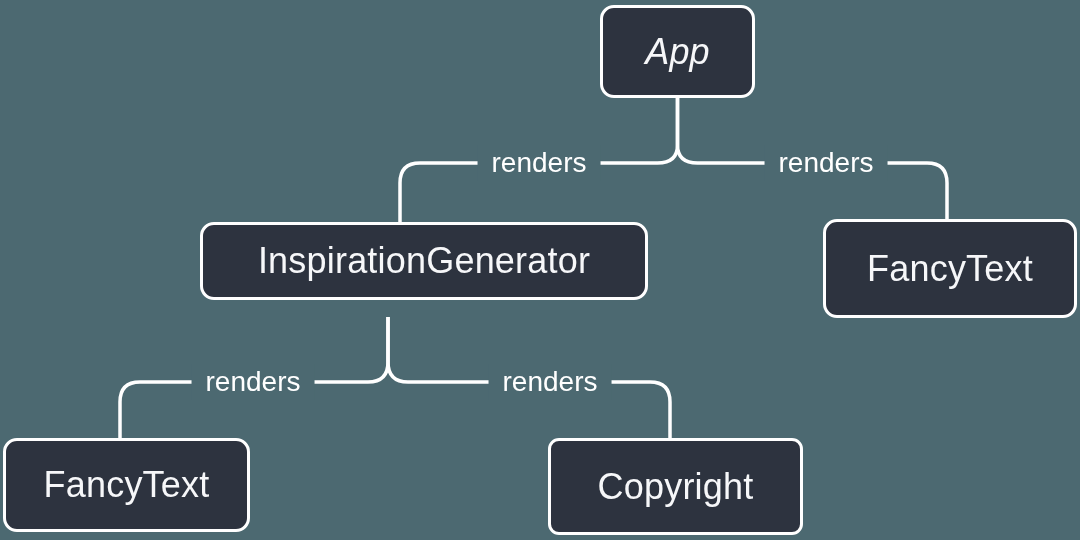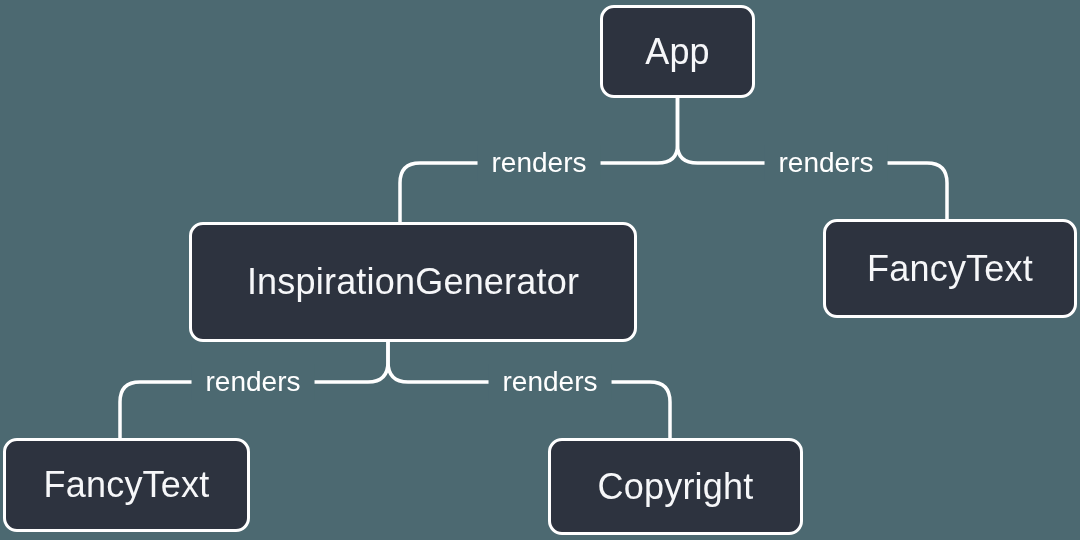--- a/index.html
+++ b/index.html
@@ -38,25 +38,25 @@
     justify-content: center;
     background: var(--node-fill);
     border: 3px solid var(--node-border);
     border-radius: 14px;
     color: var(--node-text);
     font-size: 36px;
     font-weight: 400;
     letter-spacing: 0.2px;
     white-space: nowrap;
   }
-  .node-app                   { left: 600px; top: 5px;   width: 155px; height: 93px; }
-  .node-inspiration-generator { left: 189px; top: 222px; width: 448px; height: 120px; }
+  .node-app                   { left: 600px; top: 5px;   width: 155px; height: 93px; font-style: italic; }
+  .node-inspiration-generator { left: 200px; top: 222px; width: 448px; height: 78px; }
   .node-fancy-text-top        { left: 823px; top: 219px; width: 254px; height: 99px; }
   .node-fancy-text-bottom     { left: 3px;   top: 438px; width: 247px; height: 94px; }
-  .node-copyright             { left: 548px; top: 438px; width: 255px; height: 97px; }
+  .node-copyright             { left: 548px; top: 438px; width: 255px; height: 97px; border-radius: 11px; }
   .edge-label {
     position: absolute;
     transform: translate(-50%, -50%);
     background: var(--background);
     padding: 2px 14px;
     color: var(--edge-label-text);
     font-size: 28px;
     font-weight: 400;
     white-space: nowrap;
   }

